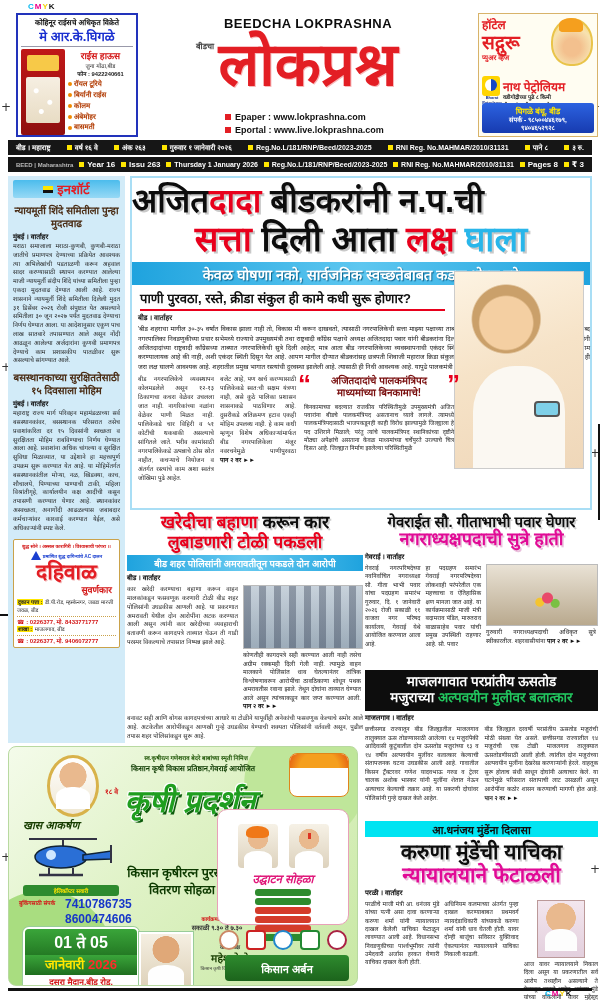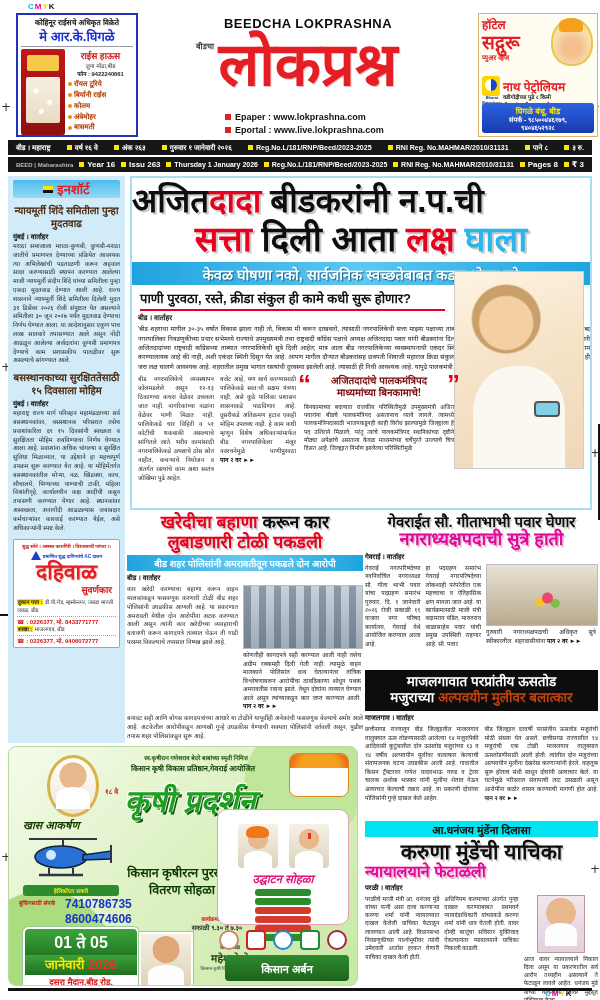--- a/index.html
+++ b/index.html
@@ -117,29 +117,29 @@
   .grow{display:flex;gap:5px;margin-top:3px;}
   .gcol{flex:1;font-size:6px;line-height:1.4;text-align:justify;color:#1c1c1c;}
   .photo-bouquet{width:110px;height:60px;flex:none;border:1px solid #bbb;
     background:radial-gradient(circle at 55% 55%,#e84a6a 5px,transparent 6px),radial-gradient(circle at 48% 62%,#f4c430 4px,transparent 5px),
     radial-gradient(circle at 62% 64%,#7ac043 4px,transparent 5px),linear-gradient(#e9e2d5,#b9a98e);}
   
   .maj{left:365px;top:670px;width:233px;height:148px;box-sizing:border-box;}
   .mj-box{background:#0d0d0d;padding:4px 2px 5px;text-align:center;}
   .mj1{font-size:13.5px;font-weight:800;color:#fff;line-height:1.2;}
   .mj2{font-size:13.5px;font-weight:800;line-height:1.2;}
-  .mj2 .w{color:#fff}.mj2 .y{color:#c2410c}
+  .mj2 .w{color:#fff}.mj2 .y{color:#22c55e}
   .mjrow{display:flex;gap:6px;margin-top:3px;}
   .mjcol{flex:1;font-size:6px;line-height:1.42;text-align:justify;color:#1c1c1c;}
   
   .relief{left:365px;top:821px;width:233px;height:16px;background:#00e4f2;display:flex;align-items:center;justify-content:center;}
   .relief span{font-size:11px;font-weight:800;color:#0d0d0d;}
   .kar{left:365px;top:840px;width:233px;height:145px;box-sizing:border-box;}
   .kh1{text-align:center;font-weight:800;font-size:21px;color:#0d0d0d;line-height:1.1;text-shadow:1.5px 1.5px 0 #d2d2d2;}
-  .kh2{text-align:left;font-weight:800;font-size:16px;color:#e10a96;line-height:1.1;text-shadow:1.5px 1.5px 0 #e9c0dc;}
+  .kh2{text-align:center;font-weight:800;font-size:21px;color:#e10a96;line-height:1.1;text-shadow:1.5px 1.5px 0 #e9c0dc;}
   .krow{display:flex;gap:5px;margin-top:3px;}
   .kcol{flex:1;font-size:5.9px;line-height:1.4;text-align:justify;color:#1c1c1c;}
   .photo-munde{width:46px;height:56px;margin:0 auto 2px;border:1px solid #b99;display:block;
     background:radial-gradient(circle at 50% 30%,#e9b98e 32%,transparent 33%),linear-gradient(#f3e6ee,#e3cfdd);}
   .photo-munde::before{content:"";display:block;width:70%;height:40%;margin:60% auto 0;border-radius:45% 45% 0 0;background:#fdfdfd;}
   
   .expo{left:8px;top:746px;width:350px;height:240px;border-radius:8px;box-sizing:border-box;
     background:radial-gradient(circle at 85% 15%,#bfe69a 0 60px,transparent 61px),
                radial-gradient(circle at 10% 90%,#a9dd80 0 70px,transparent 71px),
                linear-gradient(135deg,#f4fbea,#dff2c6 45%,#c8e8a4);border:1px solid #b8d9a0;overflow:hidden;}

